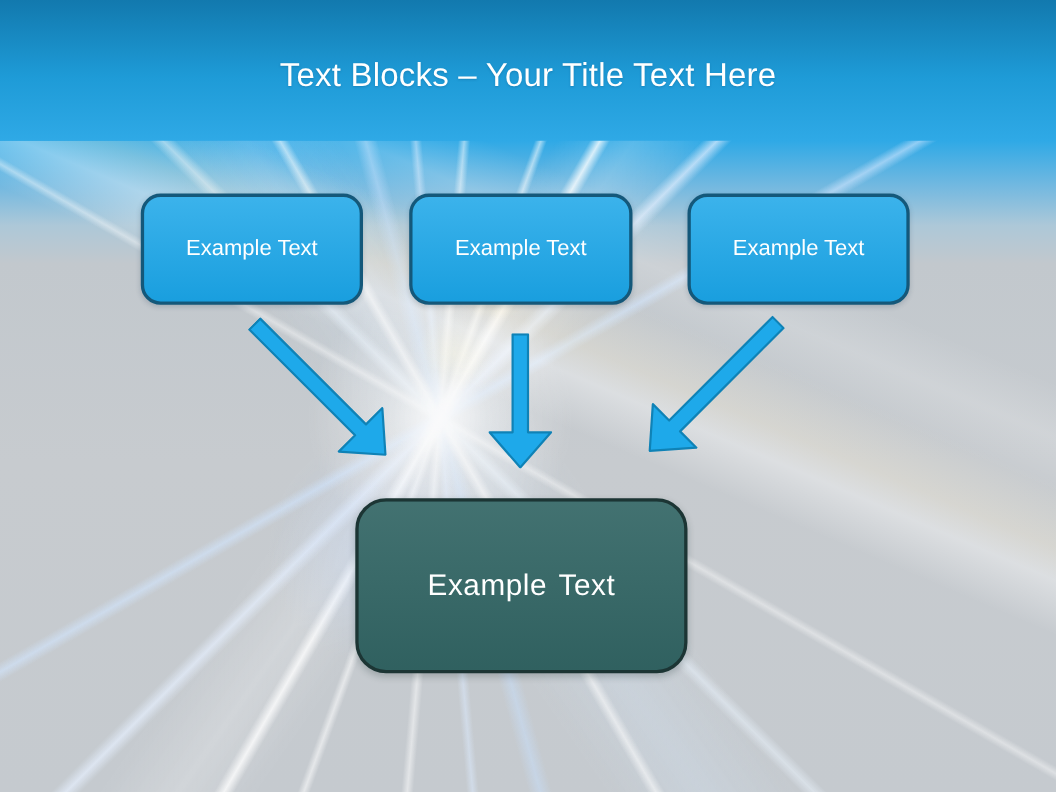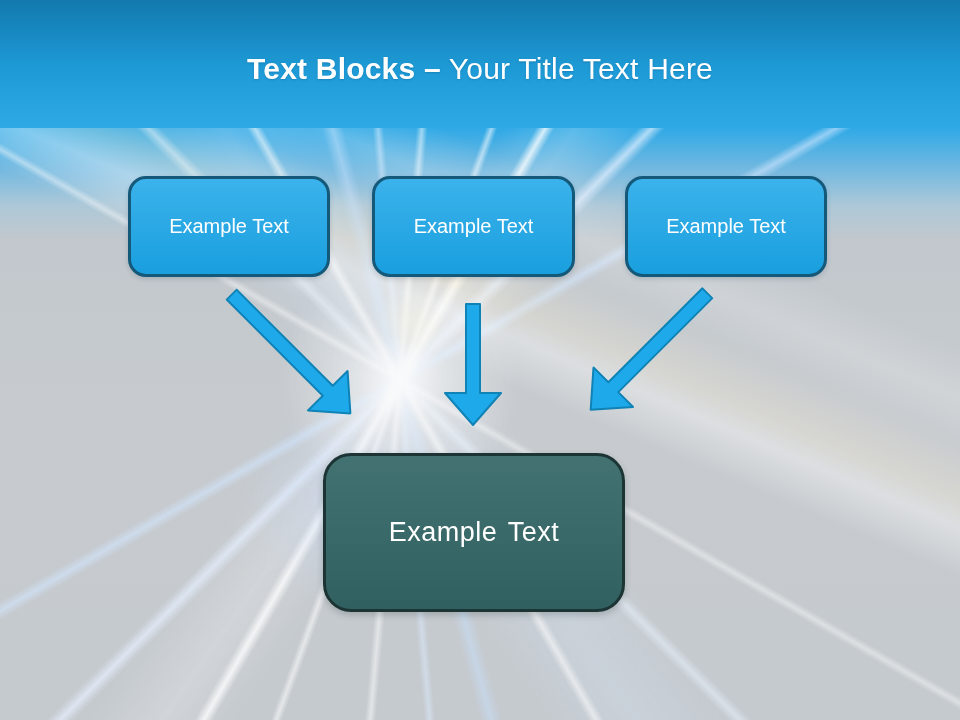--- a/index.html
+++ b/index.html
@@ -53,21 +53,21 @@
       linear-gradient(23deg, transparent 50%, rgba(255,255,255,0) 55%, rgba(255,255,255,.38) 60%, rgba(255,242,214,.28) 63%, rgba(255,255,255,0) 69%),
       linear-gradient(23deg, transparent 68%, rgba(255,255,255,.18) 73%, transparent 78%);
   }
   .title {
     position: absolute; top: 52px; left: 0; width: 100%;
     margin: 0; text-align: center;
     color: var(--title-text, #ffffff);
     font-size: 30px; font-weight: 400; letter-spacing: .2px;
     text-shadow: 0 1px 2px rgba(0,60,100,.25);
   }
-  .title .t-bold { font-weight: 700; }
+  .title .t-bold { font-weight: 400; }
   .block {
     position: absolute; width: 202px; height: 101px; box-sizing: border-box;
     border: 3px solid var(--block-border, #14587a);
     border-radius: 18px;
     background: linear-gradient(180deg, rgba(255,255,255,.14), rgba(0,40,70,.06)), var(--block-fill, #1ba6e8);
     display: flex; align-items: center; justify-content: center;
     color: #fff; font-size: 20px;
     box-shadow: 0 2px 5px rgba(20,50,80,.18);
   }
   .block-1 { left: 128px; top: 176px; }

